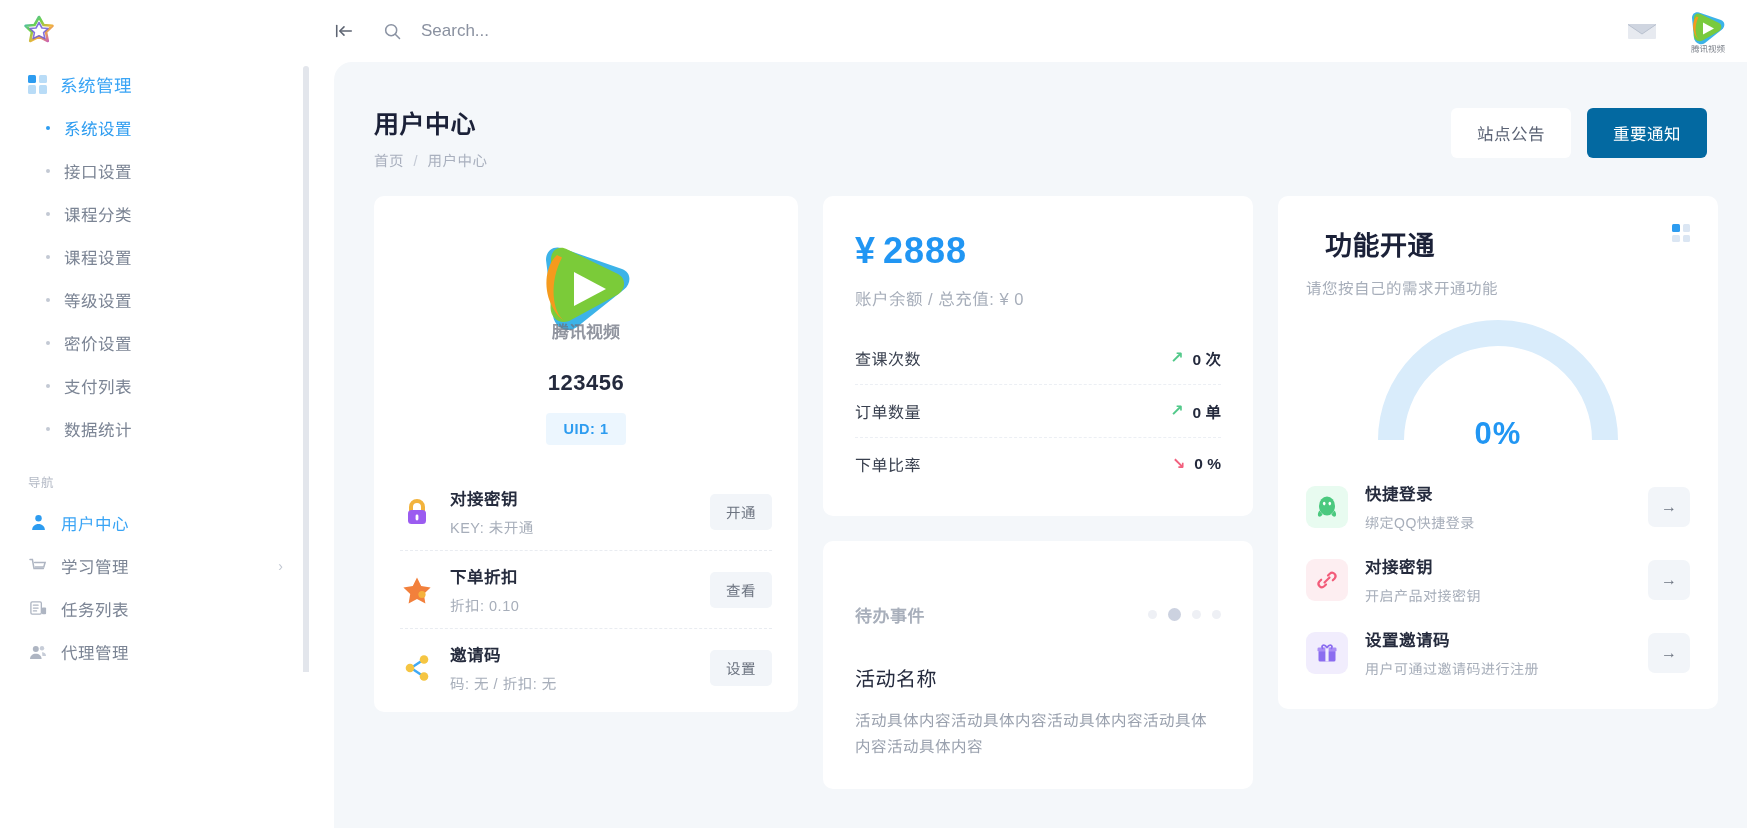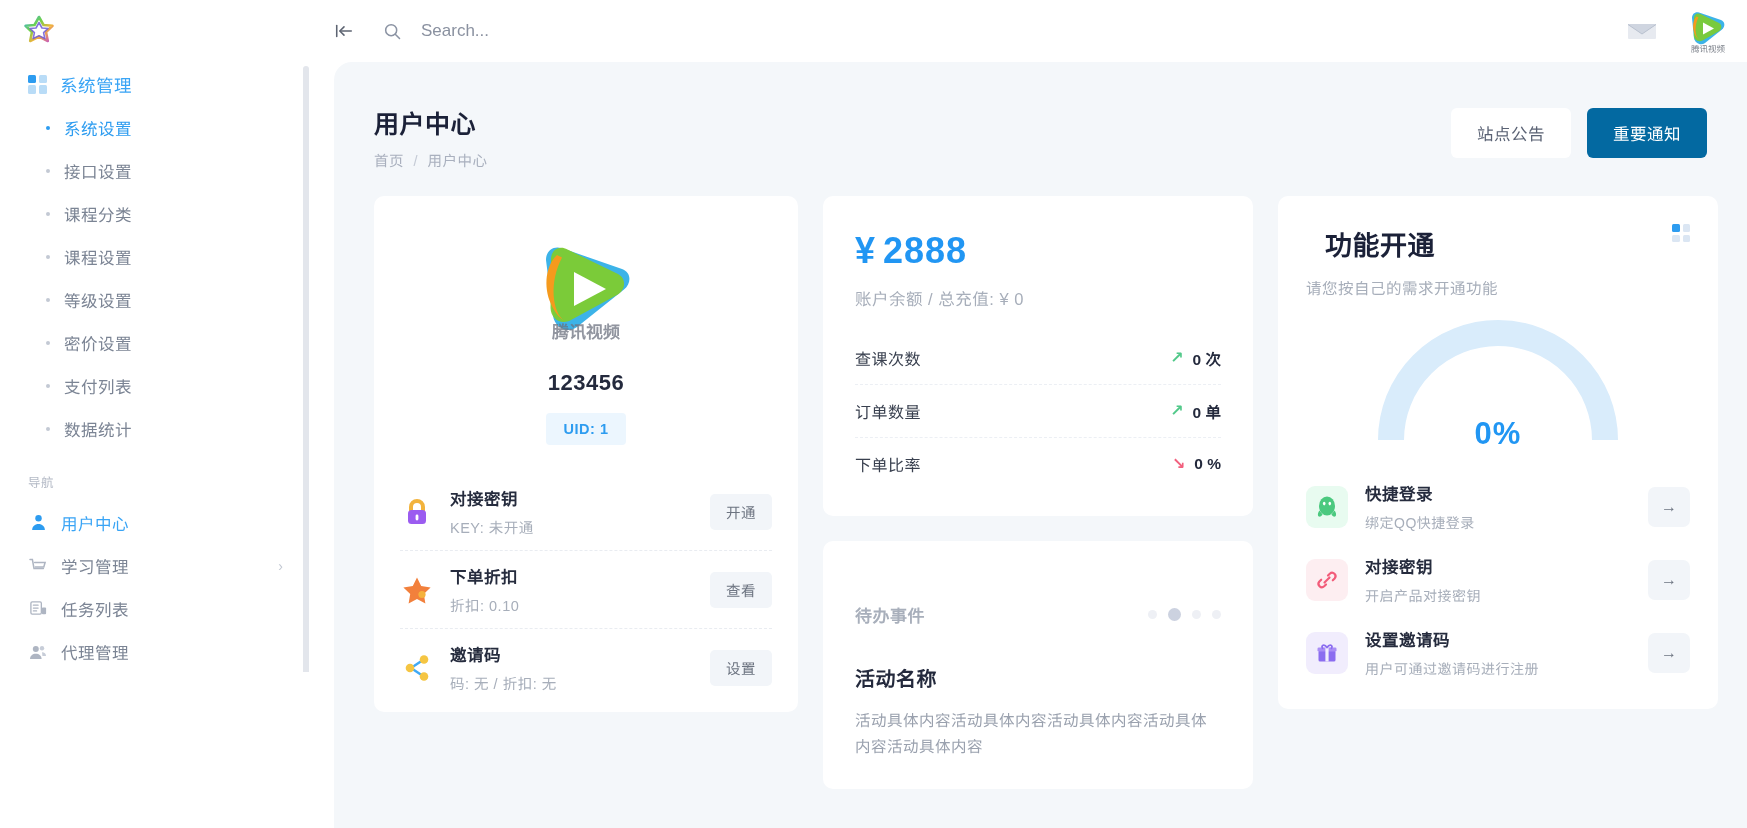--- a/index.html
+++ b/index.html
@@ -150,21 +150,21 @@
   .trend-up { color: #52c98a; font-size: 16px; line-height: 1; }
   .trend-down { color: #f2607e; font-size: 16px; line-height: 1; }
 
   
   .todo-card { padding: 28px 32px 30px 32px; }
   .todo-head { display: flex; align-items: center; margin-top: 33px; }
   .todo-title { font-size: 17px; color: #a8afbb; font-weight: bold; letter-spacing: .5px; }
   .dots { margin-left: auto; display: flex; gap: 11px; align-items: center; }
   .dots i { width: 9px; height: 9px; border-radius: 50%; background: #eef0f5; display: block; }
   .dots i.on { background: #ccd2e0; width: 13px; height: 13px; }
-  .todo-evt-title { margin-top: 36px; font-size: 20px; font-weight: bold; color: #242a3d; letter-spacing: .5px; }
+  .todo-evt-title { margin-top: 36px; font-size: 20px; font-weight: normal; color: #242a3d; letter-spacing: .5px; }
   .todo-evt-desc { margin-top: 16px; font-size: 15.5px; color: #9aa1ae; line-height: 1.65; letter-spacing: .5px; }
 
   
   .feature-card { padding: 28px 28px 20px 28px; }
   .feature-head { display: flex; align-items: flex-start; }
   .feature-title { font-size: 27px; font-weight: bold; color: #1b2138; letter-spacing: .5px; margin-left: 19px; }
   .feature-sub { font-size: 15.5px; color: #a7aeba; margin-top: 13px; letter-spacing: .5px; }
   .feature-corner { margin-left: auto; width: 18px; height: 18px; display: grid; grid-template-columns: 1fr 1fr; grid-template-rows: 1fr 1fr; gap: 3px; }
   .feature-corner i { display: block; border-radius: 1.5px; background: #dbe6f3; }
   .feature-corner i:nth-child(1) { background: #2d9cf0; }

